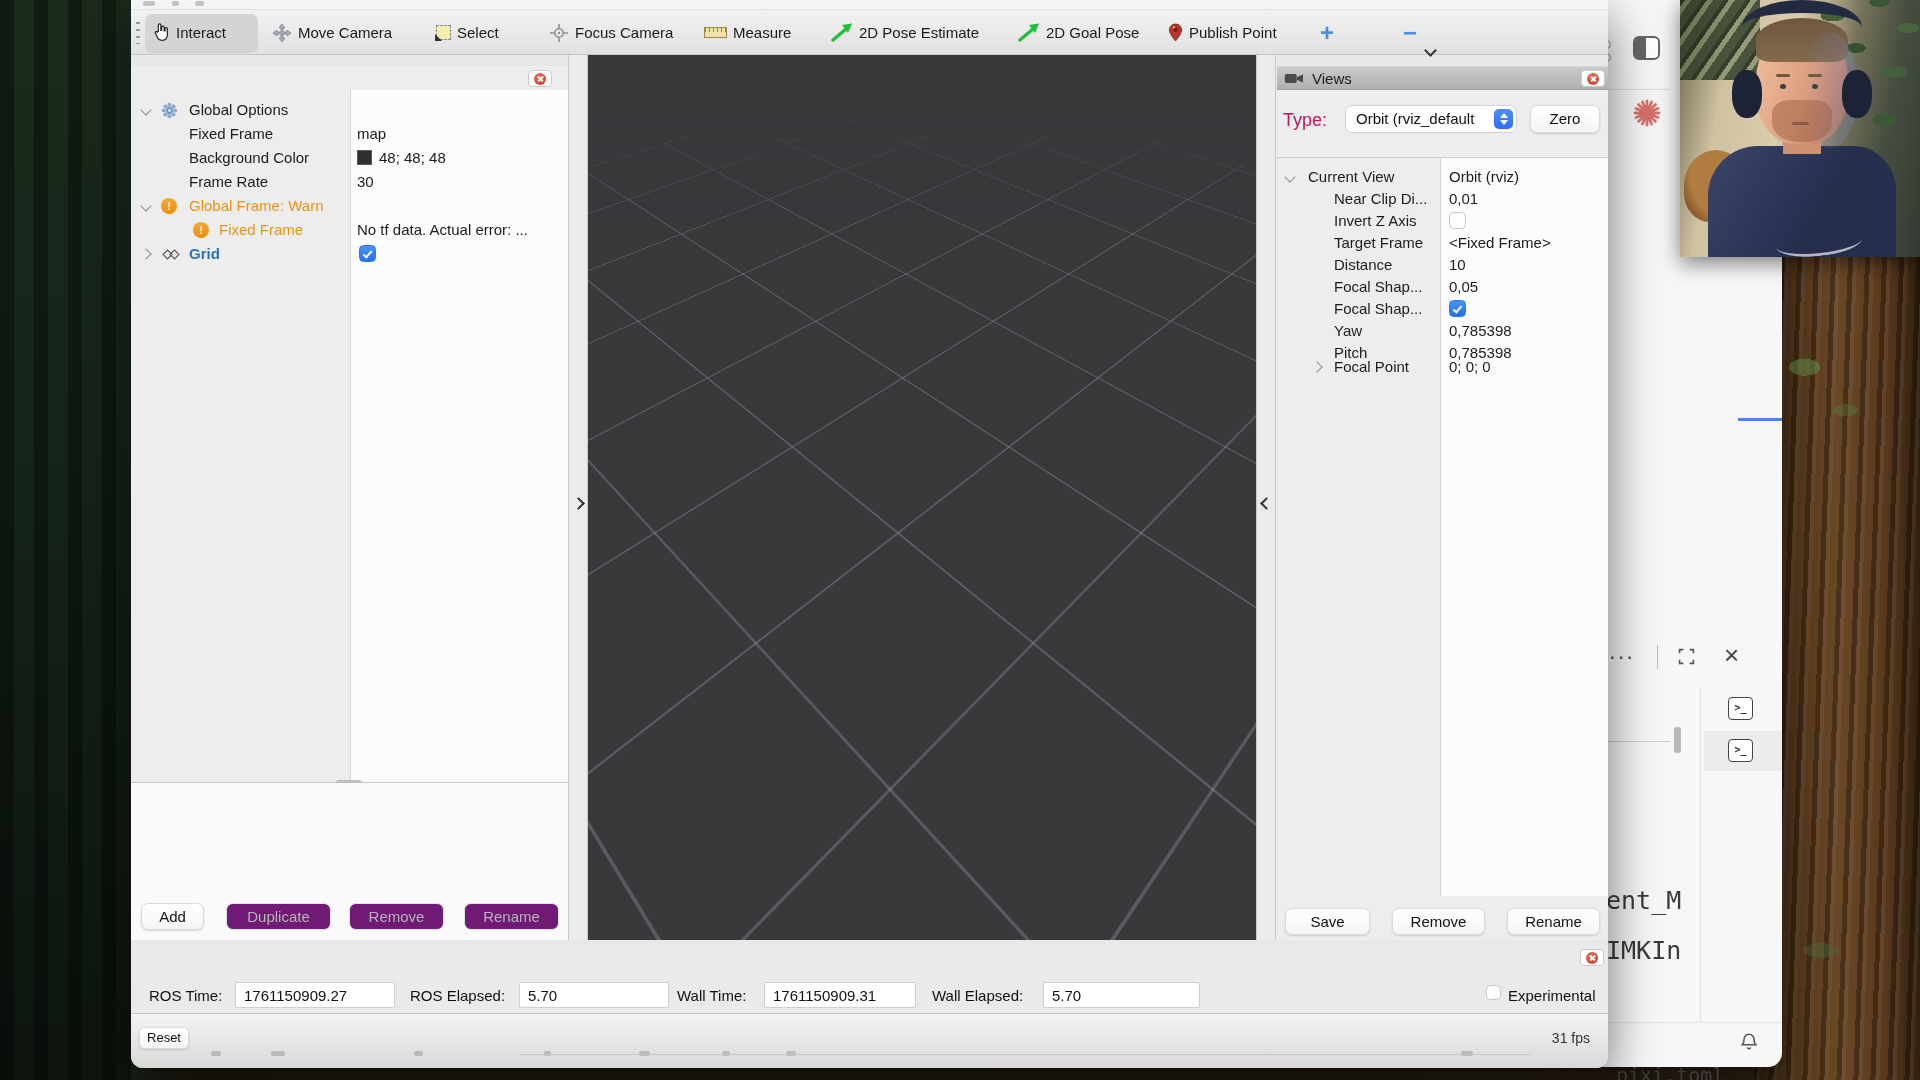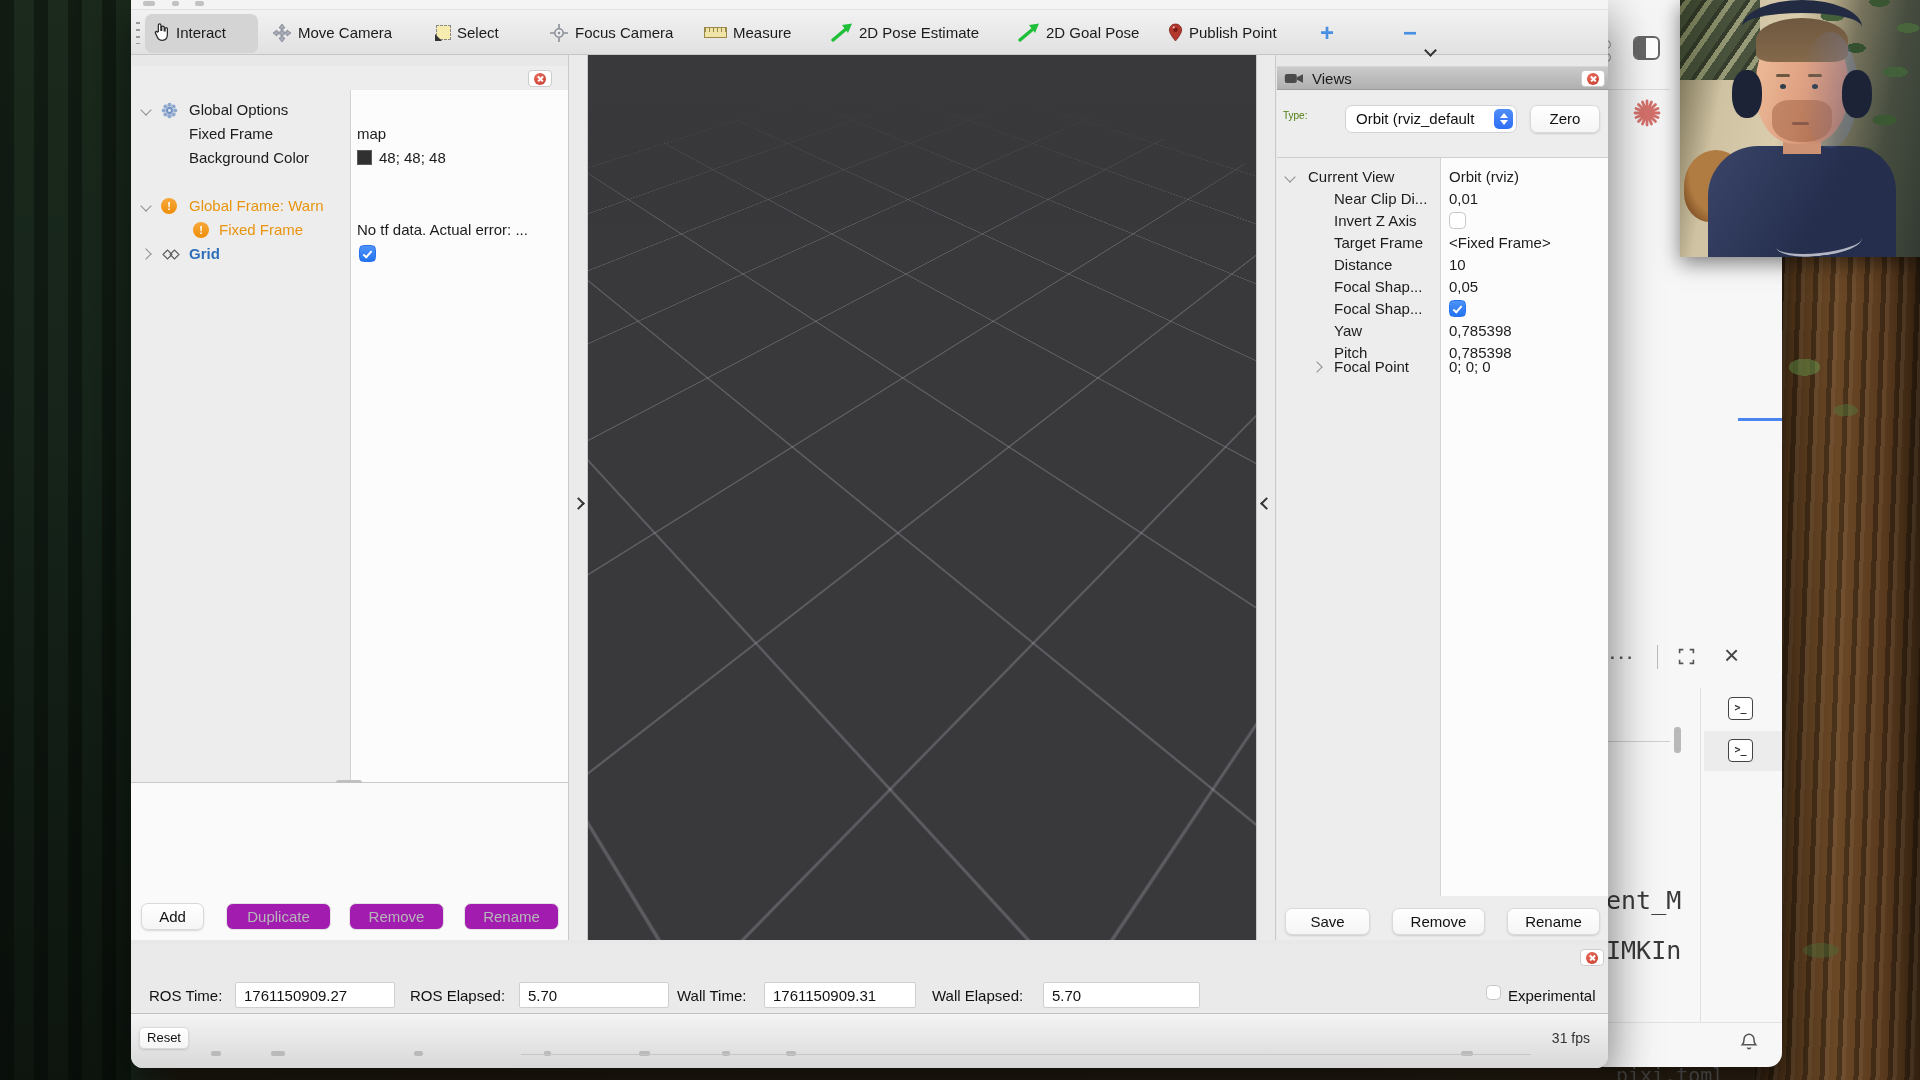--- a/index.html
+++ b/index.html
@@ -122,21 +122,21 @@
   .warn-ico { display:inline-block; width:16px; height:16px; border-radius:50%;
     background:linear-gradient(#f7a83c,#ef8e08); color:#fff; font-size:11px; font-weight:bold;
     text-align:center; line-height:16px; }
   .cb { position:absolute; width:17px; height:17px; border-radius:4.5px; background:#fff; border:1px solid #c6c6cb; }
   .cb.on { background:linear-gradient(#4f93f8,#2372f0); border-color:#2372f0; }
   .cb.on i { position:absolute; left:5px; top:2.5px; width:5px; height:9px; border-right:2px solid #fff; border-bottom:2px solid #fff; transform:rotate(42deg); display:block; }
   .swatch { position:absolute; width:15px; height:15px; background:#303030; border:1px solid #5a5a5a; top:4px; }
 
   .btn { position:absolute; height:27px; background:linear-gradient(#ffffff,#f5f5f5); border:1px solid #d9d9d9;
     border-radius:7px; box-shadow:0 1px 2px rgba(0,0,0,.14); font-size:15px; color:#111; text-align:center; line-height:25px; }
-  .btn.dis { background:#a21caf; color:#b6b6b9; box-shadow:none; border-color:#e3e3e3; }
+  .btn.dis { background:#701a75; color:#b6b6b9; box-shadow:none; border-color:#e3e3e3; }
 
   .viewport { position:absolute; left:457px; top:55px; width:668px; height:885px; background:#39383b; overflow:hidden; }
   .gscene { position:absolute; inset:0; perspective:880px; perspective-origin:50% 16%; }
   .gplane { position:absolute; left:50%; top:54%; width:2100px; height:2100px; margin-left:-1050px; margin-top:-1050px;
     background-image:
       repeating-linear-gradient(0deg, rgba(172,174,182,.30) 0 1.6px, transparent 1.6px 172px),
       repeating-linear-gradient(90deg, rgba(172,174,182,.30) 0 1.6px, transparent 1.6px 172px);
     transform:rotateX(63deg) rotateZ(45deg); }
   .vfade { position:absolute; left:0; right:0; top:0; height:170px; background:linear-gradient(#39383b 25%, rgba(57,56,59,0)); }
   .vdivider { position:absolute; top:55px; width:20px; height:885px; background:#ebebeb;
@@ -339,20 +339,24 @@
     </div>
     <div class="trow" style="top:56px">
       <span style="left:58px">Fixed Frame</span>
       <span style="left:226px">map</span>
     </div>
     <div class="trow" style="top:80px">
       <span style="left:58px">Background Color</span>
       <span class="swatch" style="left:226px"></span>
       <span style="left:248px">48; 48; 48</span>
     </div>
+    <div class="trow" style="top:104px">
+      <span style="left:58px">Frame Rate</span>
+      <span style="left:226px">30</span>
+    </div>
     <div class="trow" style="top:128px">
       <span class="chev d" style="left:11px;top:8px"></span>
       <span class="warn-ico" style="left:30px;top:4px">!</span>
       <span class="warn-t" style="left:58px">Global Frame: Warn</span>
     </div>
     <div class="trow" style="top:152px">
       <span class="warn-ico" style="left:62px;top:4px">!</span>
       <span class="warn-t" style="left:88px">Fixed Frame</span>
       <span style="left:226px">No tf data.  Actual error: ...</span>
     </div>
@@ -408,21 +412,21 @@
       </span>
       <span>Views</span>
     </div>
     <div class="close-chip" style="right:3px;top:4px">
         <span class="dot">
           <i></i>
           <b></b>
         </span>
       </div>
 
-    <span class="abs" style="left:6px;top:44px;font-size:10px;color:#4d7c0f">Type:</span>
+    <span class="abs" style="left:6px;top:44px;font-size:18px;color:#be185d">Type:</span>
     <div class="dropdown" style="left:68px;top:39px;width:172px">
       <span>Orbit (rviz_default</span>
       <span class="stepper">
           <span class="tri-u"></span>
           <span class="tri-d"></span>
         </span>
     </div>
     <div class="btn" style="left:253px;top:39px;width:70px;height:28px;line-height:26px">Zero</div>
 
     <div style="position:absolute;left:0;top:91px;width:331px;height:1px;background:#cfcfcf"></div>

